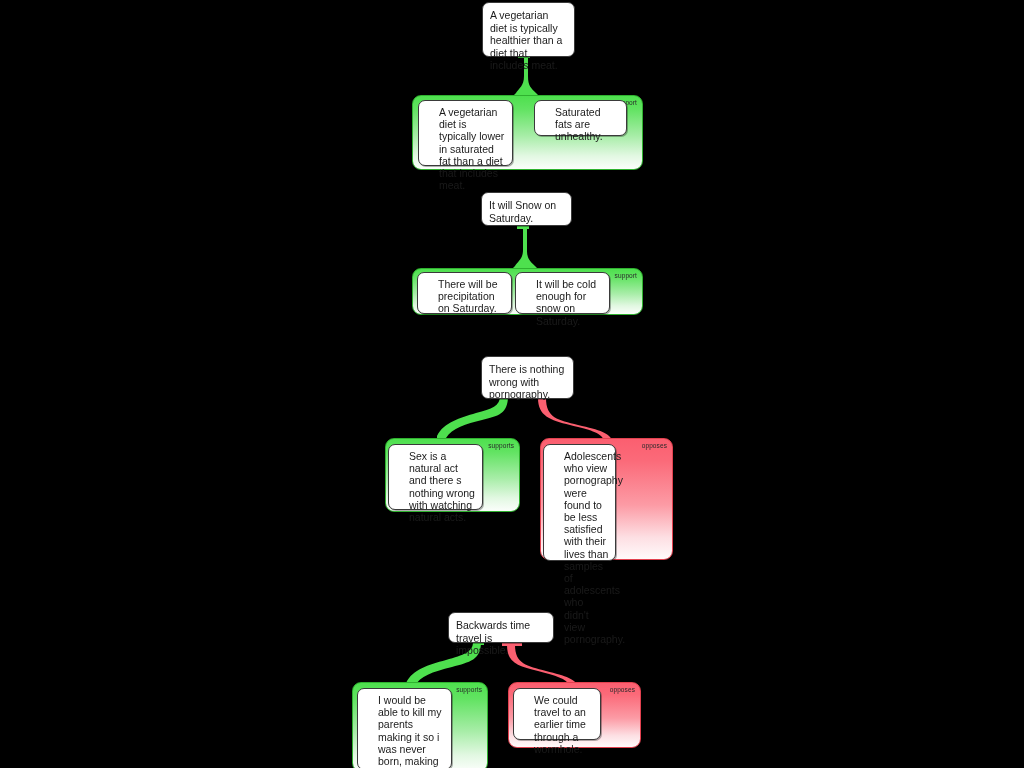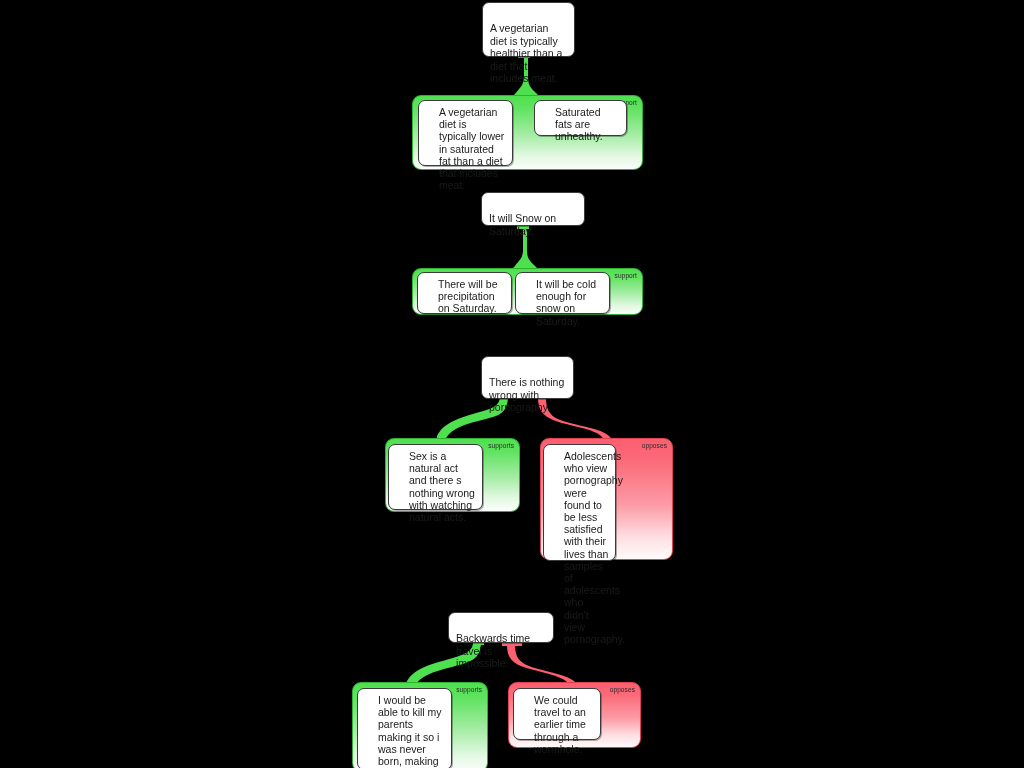--- a/index.html
+++ b/index.html
@@ -16,21 +16,21 @@
   
   .conn-layer{position:absolute;left:0;top:0;width:1024px;height:768px;pointer-events:none;}
 
   
   .claim{
     position:absolute;
     background:#ffffff;
     border:1px solid #3a3a3a;
     border-radius:7px;
     box-sizing:border-box;
-    padding:19px 7px 4px 7px;
+    padding:6px 7px 4px 7px;
     color:#1a1a1a;
     font-size:10.5px;
     line-height:12.6px;
     z-index:5;
     box-shadow:1px 1px 0 rgba(0,0,0,0.35);
   }
 
   
   .group{
     position:absolute;
@@ -160,21 +160,21 @@
   <div class="group support" style="left:412px;top:95px;width:231px;height:75px;">
     <span class="group-label">support</span>
   </div>
   <div class="premise" style="left:418px;top:100px;width:95px;height:66px;">
     <span>A vegetarian diet is typically lower in saturated fat than a diet that includes meat.</span>
   </div>
   <div class="premise" style="left:517px;top:100px;width:93px;height:36px;margin-left:17px;">
     <span>Saturated fats are unhealthy.</span>
   </div>
 
-  <div class="claim" style="left:481px;top:192px;width:104px;height:34px;">
+  <div class="claim" style="left:481px;top:192px;width:91px;height:34px;">
     <span>It will Snow on Saturday.</span>
   </div>
 
   <div class="group support" style="left:412px;top:268px;width:231px;height:47px;">
     <span class="group-label">support</span>
   </div>
   <div class="premise" style="left:417px;top:272px;width:95px;height:42px;">
     <span>There will be precipitation on Saturday.</span>
   </div>
   <div class="premise" style="left:515px;top:272px;width:95px;height:42px;">

